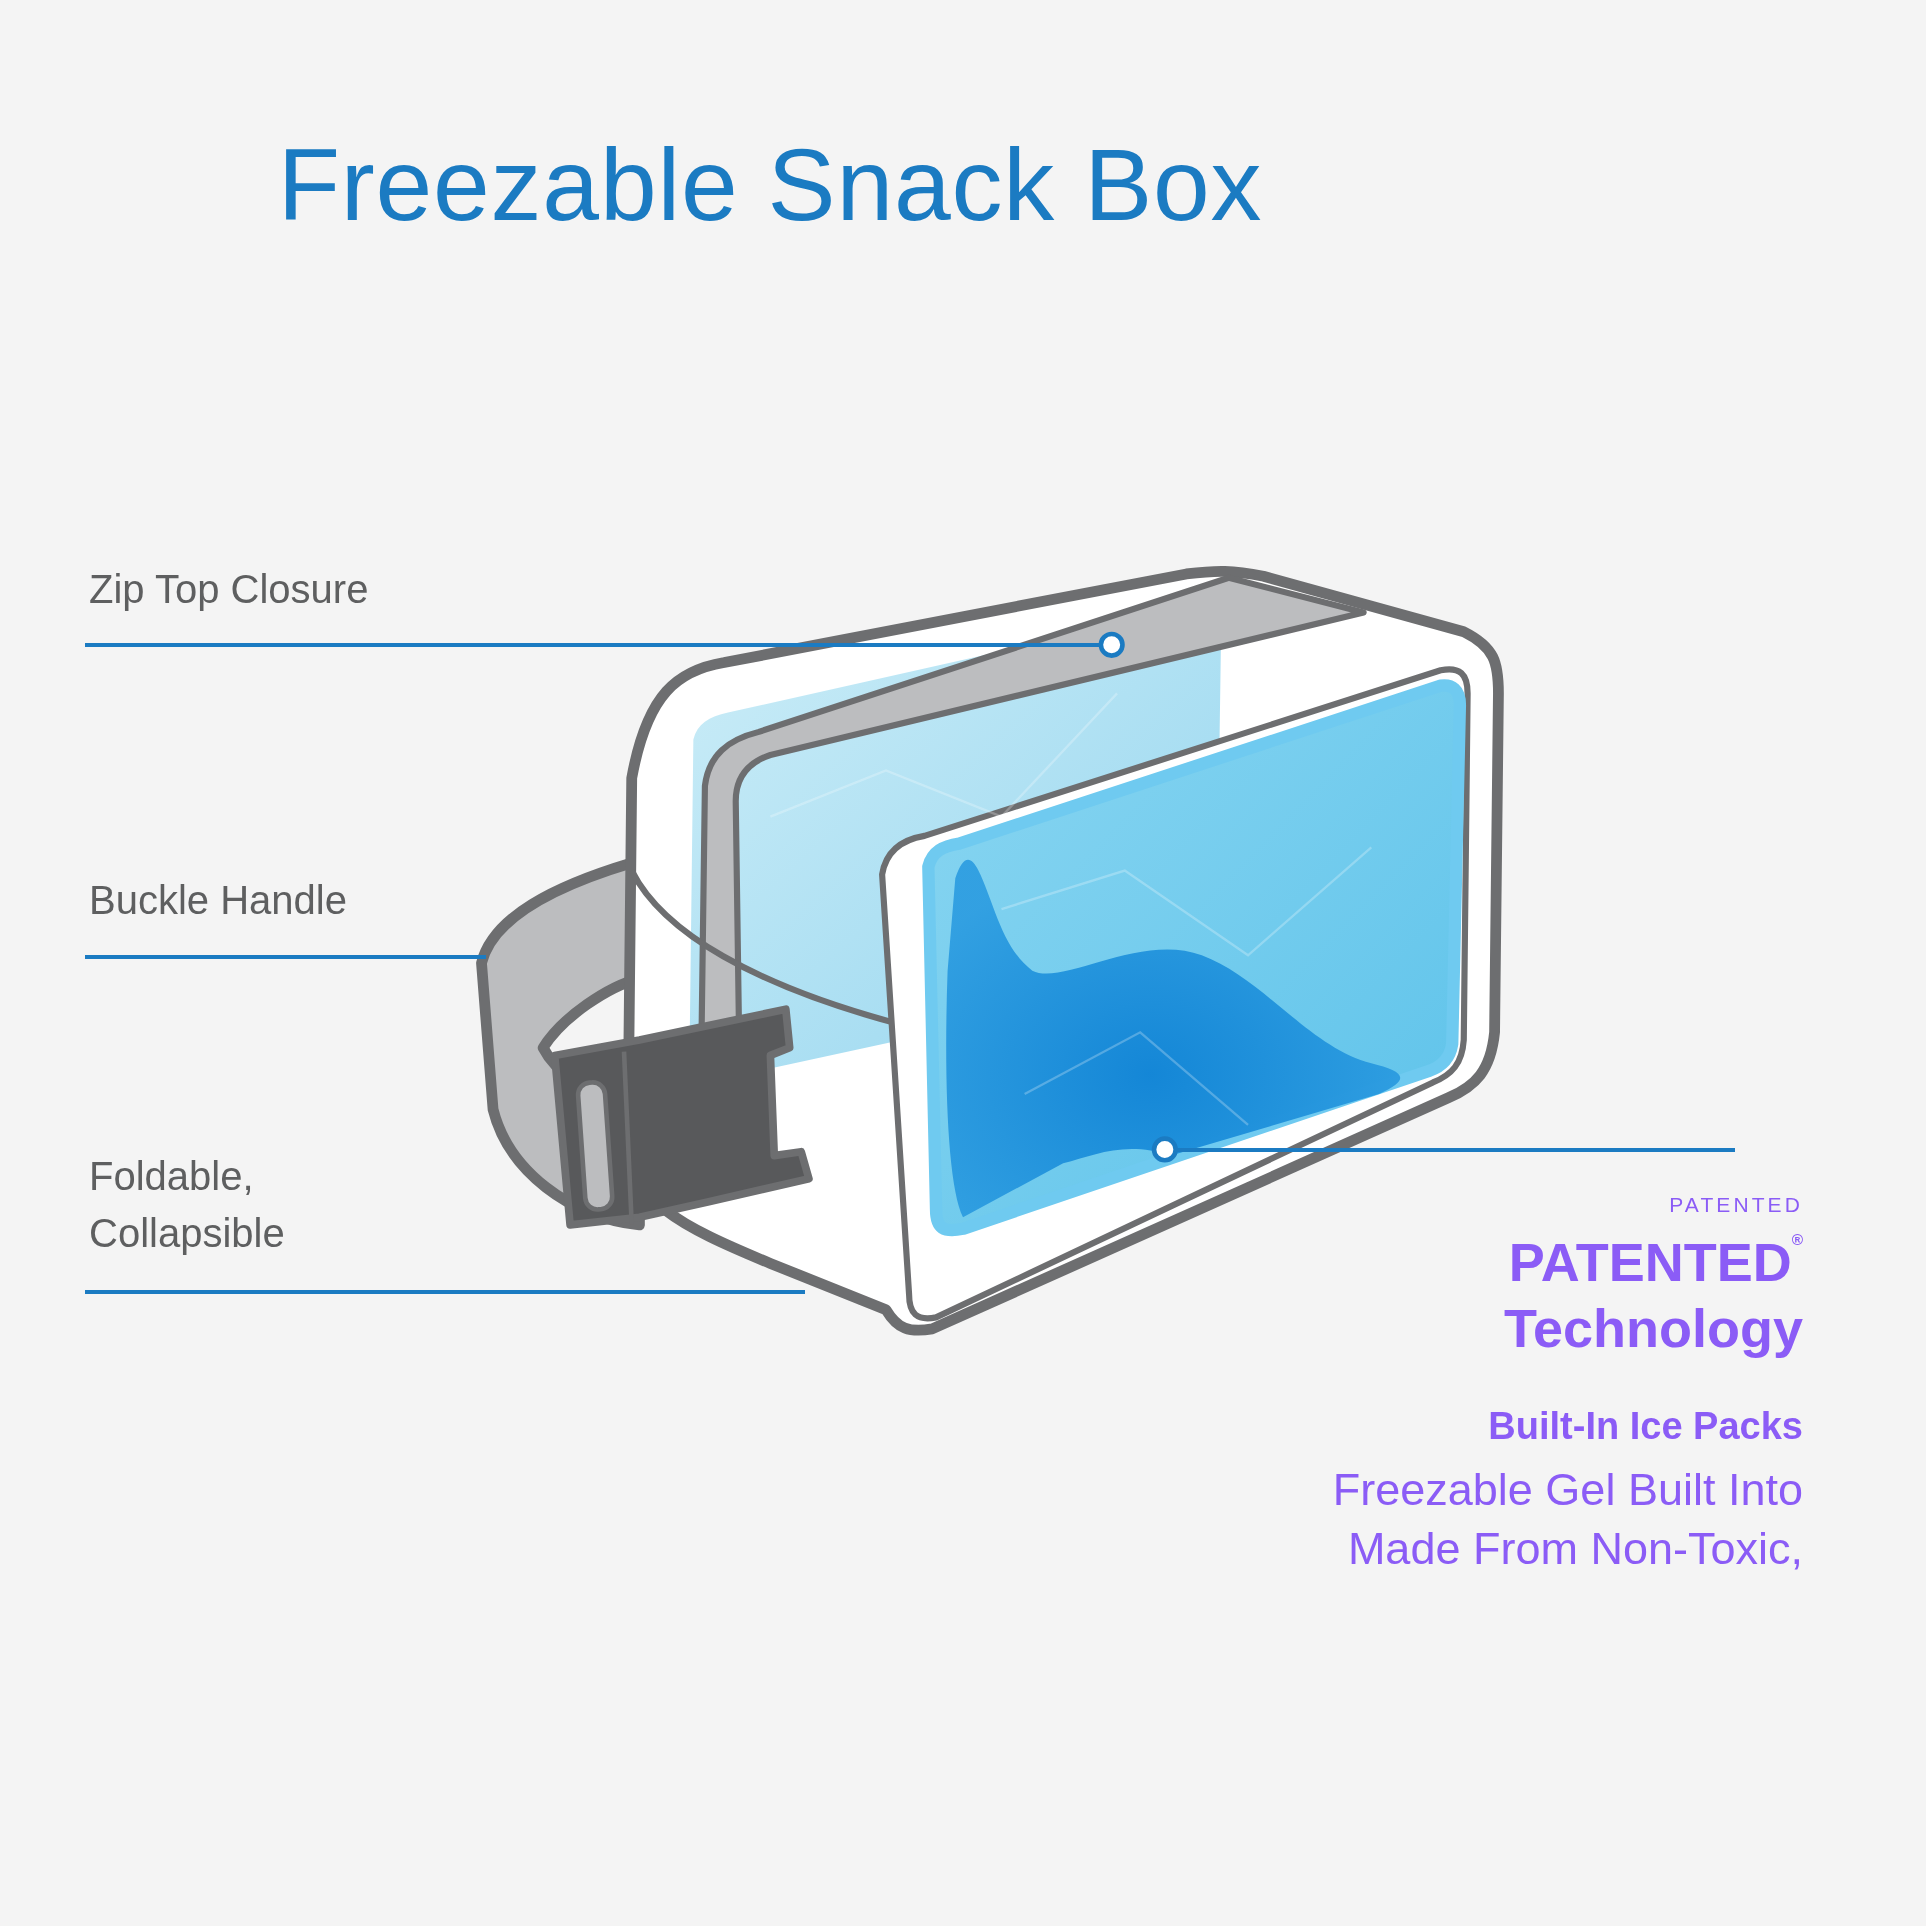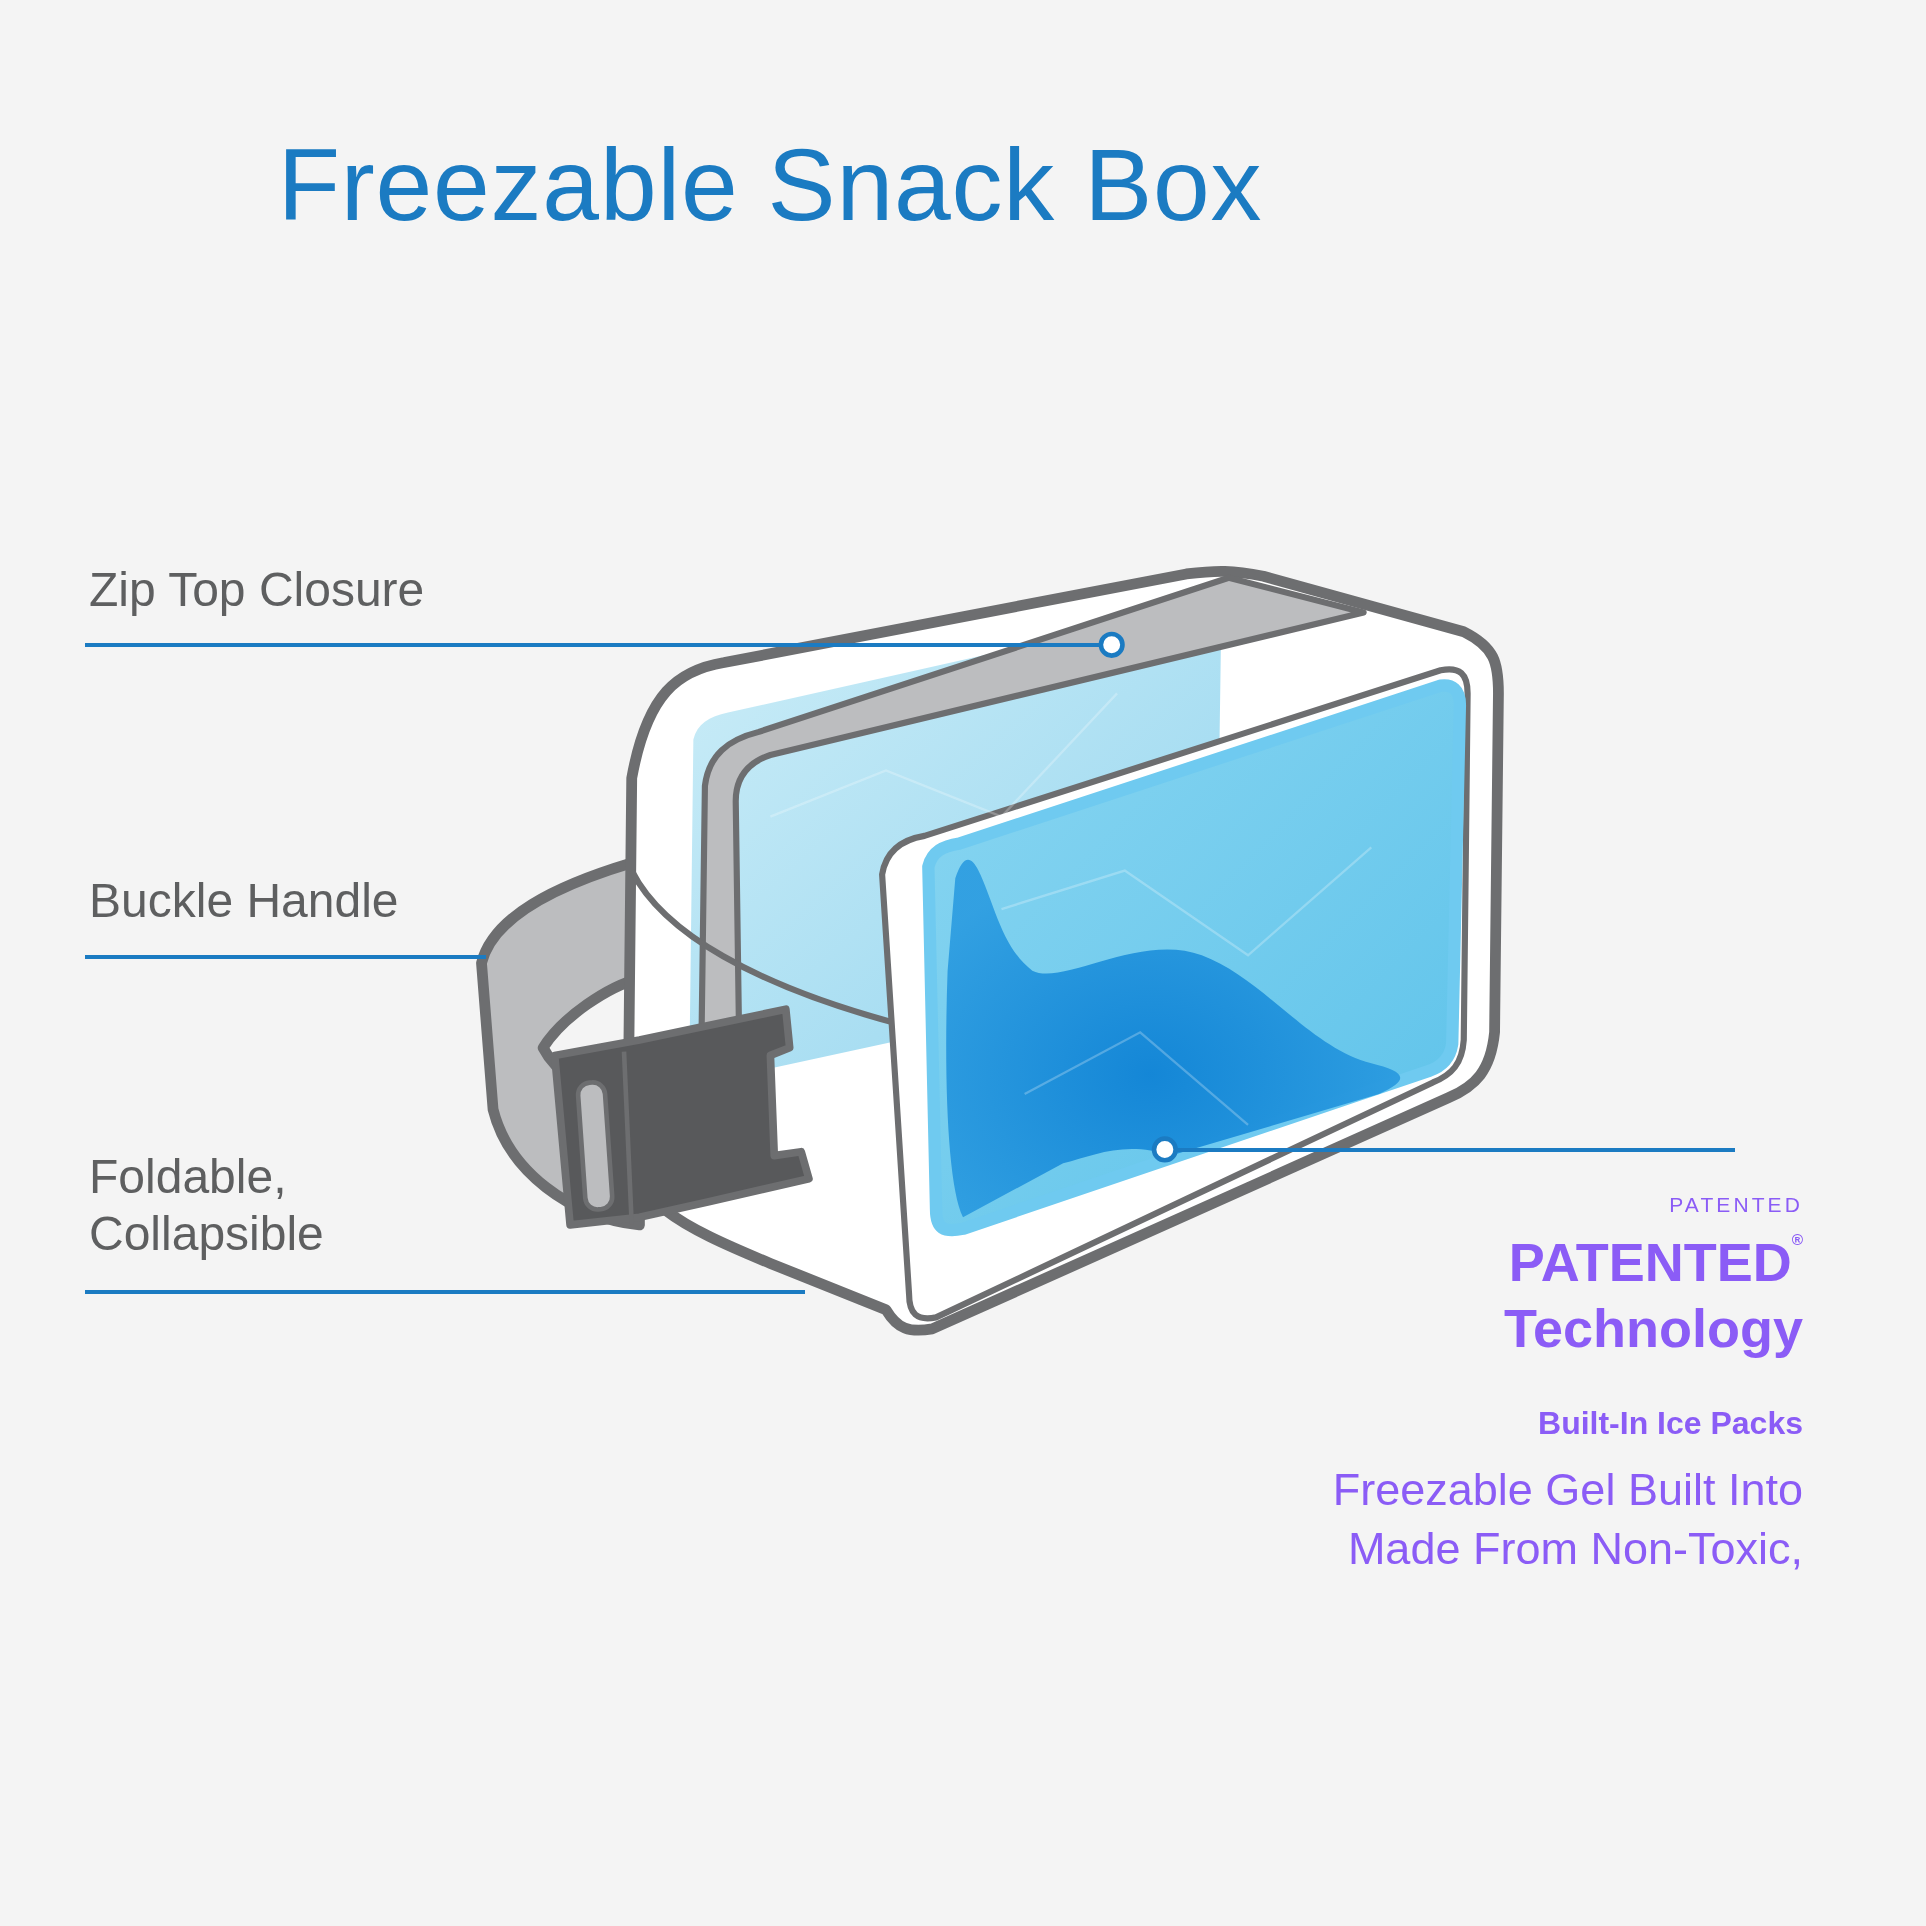--- a/index.html
+++ b/index.html
@@ -1,26 +1,26 @@
 <!DOCTYPE html>
 <html style="font-size:12.3px"><head>
 <meta charset="utf-8">
 <style>
   html, body { margin:0; padding:0; }
   body { width:1926px; height:1926px; background:#f4f4f4; position:relative; overflow:hidden; font-family:"Liberation Sans", sans-serif; }
   .title { position:absolute; left:0; width:1540px; top:127px; text-align:center; font-size:102px; color:#1b7bc2; font-weight:400; letter-spacing:0.8px; }
-  .label { position:absolute; left:89px; font-size:48px; color:#5e5f60; line-height:57px; font-weight:400; }
+  .label { position:absolute; left:89px; font-size:40px; color:#5e5f60; line-height:57px; font-weight:400; }
   .callout-line { position:absolute; height:3.9px; background:#1b7bc2; }
   svg.art { position:absolute; left:0; top:0; }
   .right-block { position:absolute; left:1156px; width:647px; text-align:right; color:#8b5cf6; }
   .patented { top:1193px; font-size:21px; letter-spacing:3.1px; }
   .eco { top:1231px; font-size:54px; font-weight:700; }
   .eco sup { font-size:15.4px; vertical-align:super; position:relative; top:-17px; }
   .tech { top:1297px; font-size:54px; font-weight:700; }
-  .built { top:1405px; font-size:32px; font-weight:700; }
+  .built { top:1405px; font-size:38px; font-weight:700; }
   .desc { top:1460px; font-size:45px; line-height:59px; }
 </style>
 </head>
 <body>
 
 <div class="title">Freezable Snack Box</div>
 
 <svg class="art" width="1926" height="1926" viewBox="0 0 2500 2500">
   <defs>
     <linearGradient id="iceBack" x1="0" y1="0" x2="1" y2="1">

